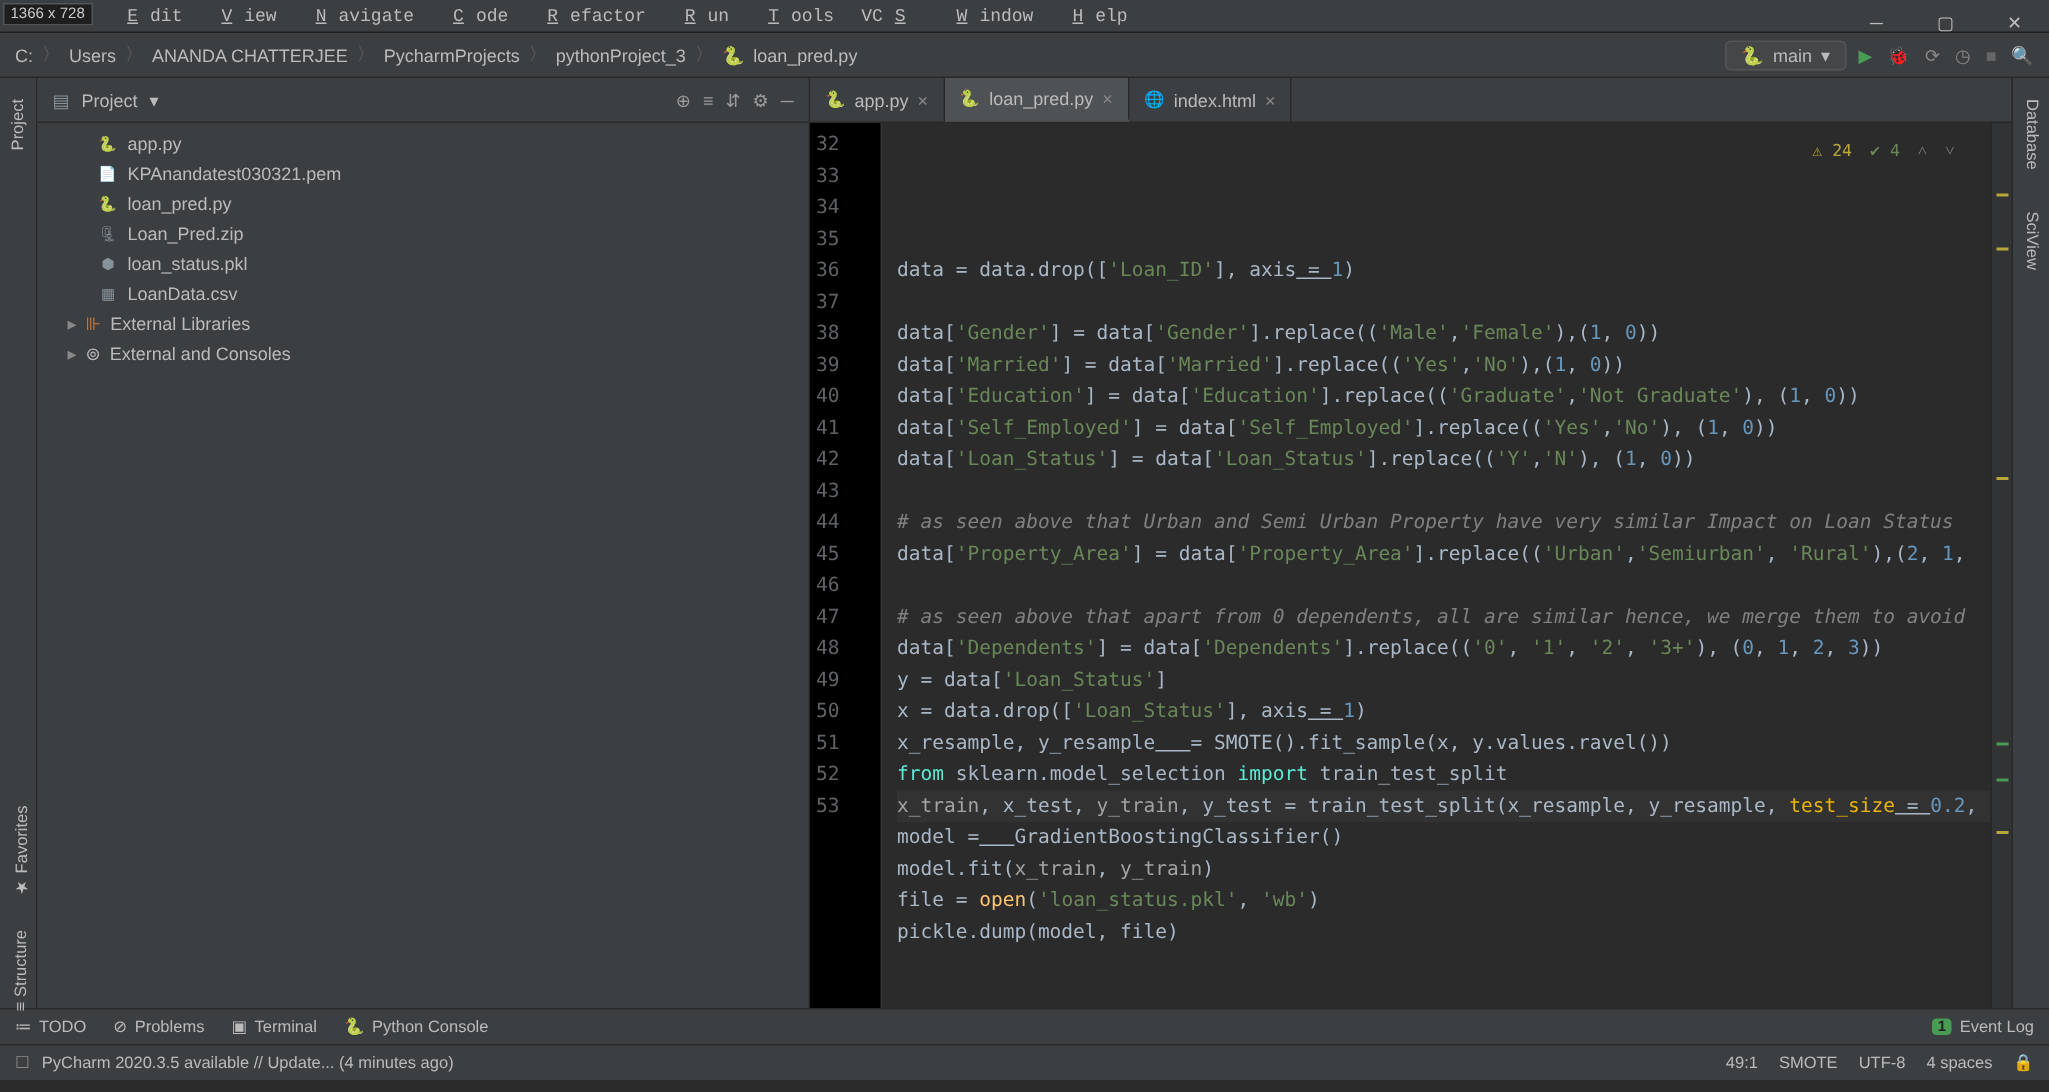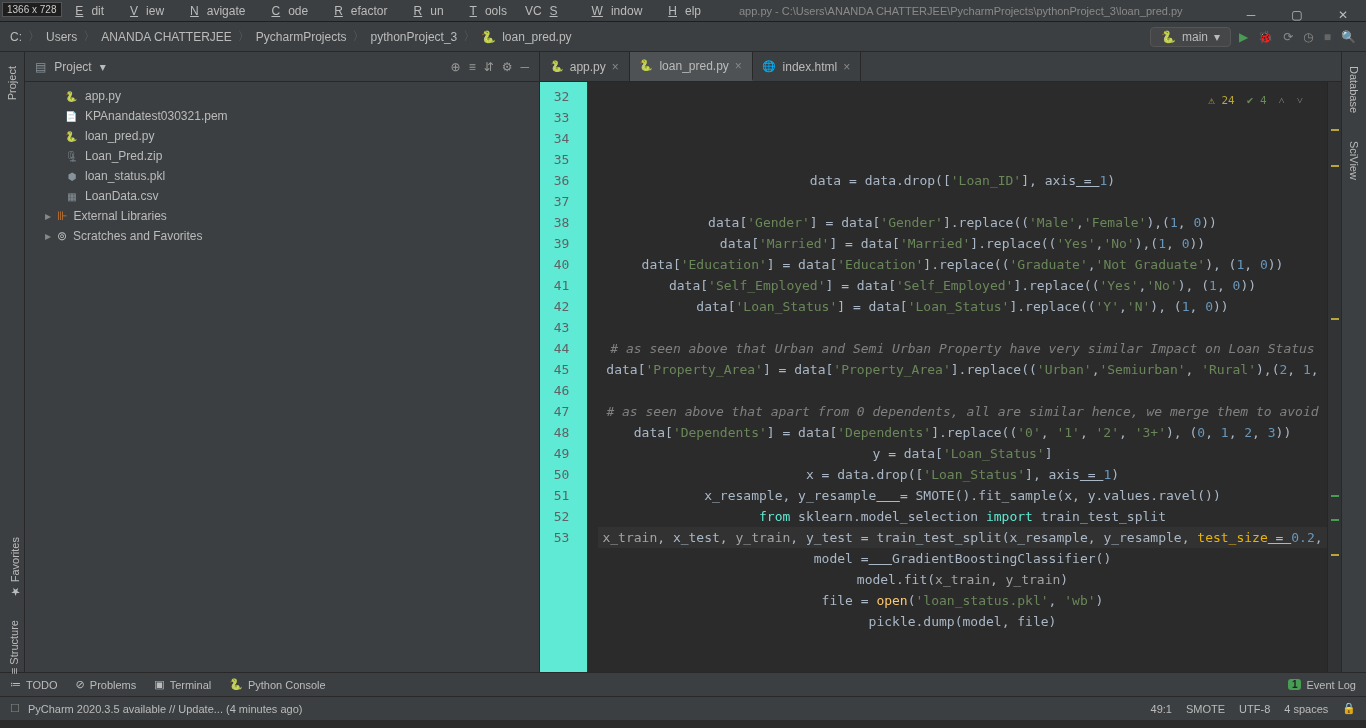--- a/index.html
+++ b/index.html
@@ -1,19 +1,19 @@
 <!DOCTYPE html>
 <html><head>
 <meta charset="utf-8">
 <style>
 * { margin: 0; padding: 0; box-sizing: border-box; }
 body { font-family: -apple-system, "Segoe UI", sans-serif; font-size: 12px; background: #2b2b2b; color: #bbbbbb; overflow: hidden; width: 1366px; height: 728px; }
 .titlebar { height: 22px; background: #3c3f41; display: flex; align-items: center; padding: 0 6px; border-bottom: 1px solid #1e1e1e; }
 .titlebar .dim-label { position: absolute; top: 2px; left: 2px; background: #1e1e1e; color: #ccc; font-size: 10px; padding: 1px 4px; border: 1px solid #555; }
-.menu { display: flex; gap: 2px; }
+.menu { display: flex; gap: 2px; font-family: Liberation Mono, monospace; }
 .menu span { padding: 4px 8px; color: #bbb; cursor: pointer; }
 .title-path { margin-left: 30px; color: #8a8a8a; font-size: 11px; }
 .win-controls { position: absolute; right: 0; top: 0; display: flex; height: 30px; }
 .win-controls div { width: 46px; display: flex; align-items: center; justify-content: center; color: #bbb; }
 .navbar { height: 30px; background: #3c3f41; display: flex; align-items: center; padding: 0 10px; border-bottom: 1px solid #282828; }
 .breadcrumbs { display: flex; align-items: center; gap: 6px; font-size: 12px; color: #bbb; }
 .breadcrumbs .sep { color: #666; }
 .nav-right { margin-left: auto; display: flex; align-items: center; gap: 8px; }
 .run-config { background: #444648; border: 1px solid #555; border-radius: 4px; padding: 2px 10px; display: flex; align-items: center; gap: 6px; font-size: 12px; }
 .run-icons { display: flex; gap: 10px; align-items: center; }
@@ -35,23 +35,23 @@
 .pem-ico { color: #87939a; }
 .pkl-ico { color: #87939a; }
 .lib-ico { color: #cc7832; }
 .tree-root { padding-left: 20px; display: flex; align-items: center; gap: 6px; padding-top: 3px; padding-bottom: 3px; }
 .editor-area { flex: 1; display: flex; flex-direction: column; background: #2b2b2b; min-width: 0; }
 .tabs { height: 30px; background: #3c3f41; display: flex; align-items: stretch; border-bottom: 1px solid #282828; }
 .tab { display: flex; align-items: center; gap: 6px; padding: 0 10px; border-right: 1px solid #282828; cursor: pointer; font-size: 12px; }
 .tab.active { background: #4e5254; border-bottom: 2px solid #4e5254; }
 .tab .close { color: #888; font-size: 12px; }
 .code-area { flex: 1; display: flex; overflow: hidden; position: relative; }
-.gutter { width: 48px; background: #5eead4; color: #606366; text-align: center; padding: 4px 8px 4px 4px; font-family: Consolas, monospace; font-size: 13px; line-height: 21px; border-right: 1px solid #333; }
+.gutter { width: 48px; background: #000000; color: #606366; text-align: left; padding: 4px 8px 4px 4px; font-family: Consolas, monospace; font-size: 13px; line-height: 21px; border-right: 1px solid #333; }
 .code { flex: 1; padding: 4px 0 4px 10px; font-family: Consolas, monospace; font-size: 13px; line-height: 21px; white-space: pre; overflow: hidden; position: relative; }
-.code-line { display: block; text-align: center; }
+.code-line { display: block; }
 .code-line.current { background: #323232; }
 .kw { color: #5eead4; }
 .str { color: #6a8759; }
 .num { color: #6897bb; }
 .fn { color: #ffc66d; }
 .cm { color: #808080; font-style: italic; }
 .nm { color: #a9b7c6; }
 .param { color: #eab308; }
 .hlvar { color: #a3a3a3; }
 .inspect { position: absolute; top: 6px; right: 20px; display: flex; gap: 12px; font-size: 11px; align-items: center; background: rgba(43,43,43,0.85); padding: 2px 4px; }
@@ -82,21 +82,20 @@
       <span><span class="u">V</span>iew</span>
       <span><span class="u">N</span>avigate</span>
       <span><span class="u">C</span>ode</span>
       <span><span class="u">R</span>efactor</span>
       <span><span class="u">R</span>un</span>
       <span><span class="u">T</span>ools</span>
       <span>VC<span class="u">S</span></span>
       <span><span class="u">W</span>indow</span>
       <span><span class="u">H</span>elp</span>
     </div>
-  <span class="title-path">app.py - C:\Users\ANANDA CHATTERJEE\PycharmProjects\pythonProject_3\loan_pred.py</span>
   <div class="win-controls">
     <div>─</div>
     <div>▢</div>
     <div>✕</div>
   </div>
 </div>
 
 <div class="navbar">
   <div class="breadcrumbs" id="bc-host">
       <span>C:</span>
@@ -174,21 +173,21 @@
           <span>LoanData.csv</span>
         </div>
         <div class="tree-root">
           <span style="color: rgb(136, 136, 136);">▸</span>
           <span class="fi lib-ico">⊪</span>
           <span>External Libraries</span>
         </div>
         <div class="tree-root">
           <span style="color: rgb(136, 136, 136);">▸</span>
           <span class="fi scratch-ico">⊚</span>
-          <span>Scratches and Favorites</span>
+          <span>External and Consoles</span>
         </div>
       </div>
   </div>
 
   <div class="editor-area">
     <div class="tabs" id="tabs-host">
         <div class="tab">
           <span style="font-size: 11px;">🐍</span>
           <span>app.py</span>
           <span class="close">×</span>

